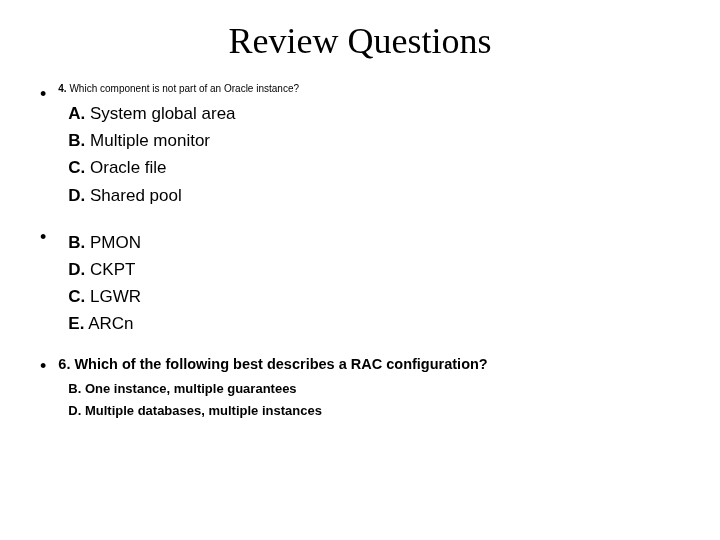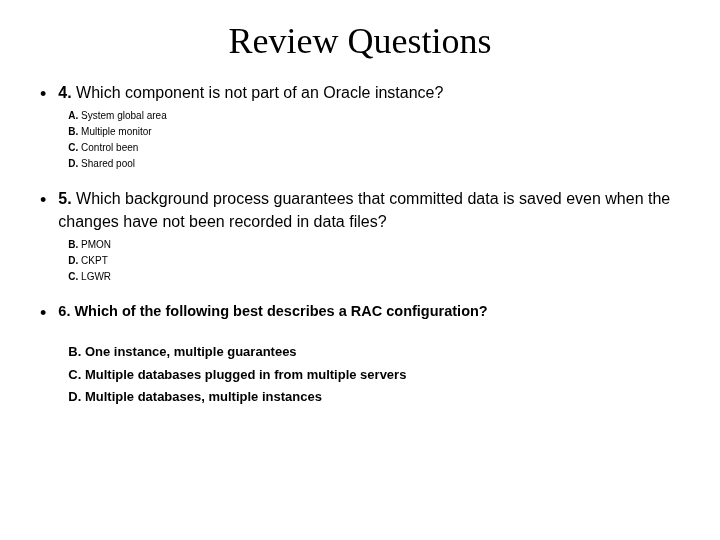--- a/index.html
+++ b/index.html
@@ -48,50 +48,50 @@
       margin-right: 12px;
       margin-top: 0px;
       line-height: 1.4;
     }
 
     .question-content {
       flex: 1;
     }
 
     .question-text {
-      font-size: 16px;
+      font-size: 10px;
       line-height: 1.4;
       margin-bottom: 4px;
     }
 
     .question-text .q-num {
       font-weight: bold;
     }
 
     .answers {
       list-style: none;
       padding-left: 10px;
       margin-top: 4px;
     }
 
     .answers li {
-      font-size: 10px;
+      font-size: 17px;
       line-height: 1.6;
     }
 
     .answers li .ans-letter {
       font-weight: bold;
     }
 
     
     .q6-text {
       font-size: 14.5px;
       font-weight: bold;
       line-height: 1.4;
-      margin-bottom: 20px;
+      margin-bottom: 4px;
     }
 
     .q6-answers {
       list-style: none;
       padding-left: 10px;
       margin-top: 4px;
     }
 
     .q6-answers li {
       font-size: 13px;
@@ -109,48 +109,45 @@
 
     <li class="question-item">
       <span class="bullet">•</span>
       <div class="question-content">
         <div class="question-text">
           <span class="q-num">4.</span><span> Which component is not part of an Oracle instance?</span>
         </div>
         <ul class="answers">
           <li><span class="ans-letter">A.</span><span> System global area</span></li>
           <li><span class="ans-letter">B.</span><span> Multiple monitor</span></li>
-          <li><span class="ans-letter">C.</span><span> Control been</span></li>
+          <li><span class="ans-letter">C.</span><span> Oracle file</span></li>
           <li><span class="ans-letter">D.</span><span> Shared pool</span></li>
         </ul>
       </div>
     </li>
 
     <li class="question-item">
       <span class="bullet">•</span>
       <div class="question-content">
-        <div class="question-text">
-          <span class="q-num">5.</span><span> Which background process guarantees that committed data is saved even when the changes have not been recorded in data files?</span>
-        </div>
         <ul class="answers">
           <li><span class="ans-letter">B.</span><span> PMON</span></li>
           <li><span class="ans-letter">D.</span><span> CKPT</span></li>
           <li><span class="ans-letter">C.</span><span> LGWR</span></li>
+          <li><span class="ans-letter">E.</span><span> ARCn</span></li>
         </ul>
       </div>
     </li>
 
     <li class="question-item">
       <span class="bullet">•</span>
       <div class="question-content">
         <div class="q6-text">
           <span class="q-num">6.</span><span> Which of the following best describes a RAC configuration?</span>
         </div>
         <ul class="q6-answers">
           <li><span class="ans-letter">B.</span><span> One instance, multiple guarantees</span></li>
-          <li><span class="ans-letter">C.</span><span> Multiple databases plugged in from multiple servers</span></li>
           <li><span class="ans-letter">D.</span><span> Multiple databases, multiple instances</span></li>
         </ul>
       </div>
     </li>
 
   </ul>
 </div>
 
 </body></html>

